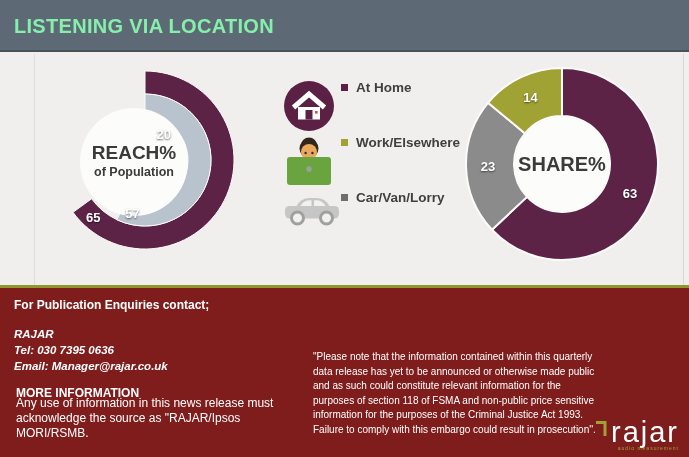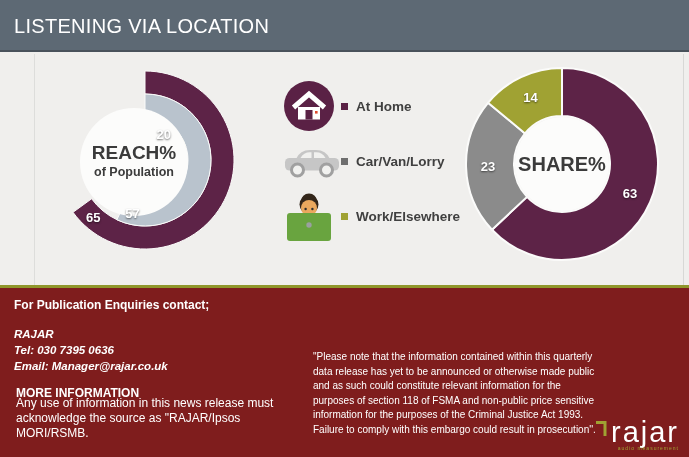--- a/index.html
+++ b/index.html
@@ -1,34 +1,34 @@
 <!DOCTYPE html>
 <html><head>
 <meta charset="utf-8">
 <style>
   html,body{margin:0;padding:0;background:#fff;}
   #stage{position:relative;width:689px;height:457px;background:#f0efed;overflow:hidden;
          font-family:"Liberation Sans",sans-serif;}
   
   .header{position:absolute;top:0;left:0;width:689px;height:52px;background:#5d6974;
           border-bottom:2px solid #49525b;box-sizing:border-box;}
-  .header h1{margin:0;padding:15px 0 0 14px;font-size:20px;font-weight:400;color:#ffffff;letter-spacing:.3px;}
+  .header h1{margin:0;padding:15px 0 0 14px;font-size:20px;font-weight:700;color:#86efac;letter-spacing:.3px;}
   
   .vline{position:absolute;top:54px;width:1px;height:231px;background:#dddddb;}
   .vline.left{left:34px}
   .vline.right{left:683px;background:#d8d8d6}
   
   #reach-svg{position:absolute;left:35px;top:55px;}
   #share-svg{position:absolute;left:455px;top:58px;}
   svg text{font-family:"Liberation Sans",sans-serif;}
   .val-label{font-size:13px;font-weight:700;fill:#fff;text-shadow:0 1px 2px rgba(0,0,0,.55);}
   .donut-title{font-weight:700;fill:#3b3b3b;}
   
   .legend{position:absolute;left:283px;top:80px;width:178px;}
-  .legend-row{display:flex;align-items:center;height:52px;margin-bottom:3px;}
+  .legend-row{display:flex;align-items:flex-start;height:52px;margin-bottom:3px;}
   .legend-icon{width:58px;display:flex;justify-content:flex-start;align-items:center;flex:0 0 58px;}
   .legend-label{display:flex;align-items:center;font-size:13.5px;font-weight:700;color:#404040;}
   .bullet{width:7px;height:7px;display:inline-block;margin-right:8px;flex:0 0 7px;}
   
   .divider{position:absolute;top:285px;left:0;width:689px;height:3px;background:#8f962b;}
   .footer{position:absolute;top:288px;left:0;width:689px;height:169px;background:#7f1d1d;color:#fff;}
   .contact-heading{position:absolute;left:14px;top:10px;font-size:12px;font-weight:700;white-space:nowrap;}
   .contact-block{position:absolute;left:14px;top:38px;font-size:11.5px;font-style:italic;font-weight:700;
                  line-height:16px;white-space:nowrap;}
   .more-info{position:absolute;left:16px;top:98px;font-size:12px;font-weight:700;}
@@ -87,50 +87,50 @@
         </svg>
       </span>
       <span class="legend-label">
         <span class="bullet" style="background: rgb(90, 33, 69);"></span>
         <span>At Home</span>
       </span>
     </div>
 
     <div class="legend-row">
       <span class="legend-icon">
-        <svg width="58" height="38">
-          <path d="M13 17 q4 -9 14 -9 h6 q10 0 14 9 z" fill="#c6c6c6"></path>
-          <path d="M17.5 16 q3 -5.8 9.5 -5.8 h1.5 v5.8 z" fill="#f1f1ef"></path>
-          <path d="M31 10.2 h2 q6.5 0 9.5 5.8 h-11.5 z" fill="#f1f1ef"></path>
-          <rect x="2" y="16" width="54" height="12.5" rx="4.5" fill="#c6c6c6"></rect>
-          <circle cx="14.5" cy="28" r="6" fill="#f1f1ef" stroke="#a0a0a0" stroke-width="3"></circle>
-          <circle cx="43.5" cy="28" r="6" fill="#f1f1ef" stroke="#a0a0a0" stroke-width="3"></circle>
-        </svg>
-      </span>
-      <span class="legend-label">
-        <span class="bullet" style="background: rgb(110, 110, 110);"></span>
-        <span>Car/Van/Lorry</span>
-      </span>
-    </div>
-
-    <div class="legend-row">
-      <span class="legend-icon">
         <svg width="52" height="50">
           <circle cx="26" cy="13.5" r="9.5" fill="#33261a"></circle>
           <circle cx="26" cy="17" r="8" fill="#eaa85e"></circle>
           <path d="M18 14.5 a8 8 0 0 1 16 0 l0 -4 a8 8 0 0 0 -16 0 z" fill="#33261a"></path>
           <circle cx="22.6" cy="18" r="1.2" fill="#2d2d2d"></circle>
           <circle cx="29.4" cy="18" r="1.2" fill="#2d2d2d"></circle>
           <rect x="4" y="22" width="44" height="28" rx="3" fill="#69a43f"></rect>
           <circle cx="26" cy="34" r="2.7" fill="#9aa0a0"></circle>
         </svg>
       </span>
       <span class="legend-label">
         <span class="bullet" style="background: rgb(160, 162, 51);"></span>
         <span>Work/Elsewhere</span>
+      </span>
+    </div>
+
+    <div class="legend-row">
+      <span class="legend-icon">
+        <svg width="58" height="38">
+          <path d="M13 17 q4 -9 14 -9 h6 q10 0 14 9 z" fill="#c6c6c6"></path>
+          <path d="M17.5 16 q3 -5.8 9.5 -5.8 h1.5 v5.8 z" fill="#f1f1ef"></path>
+          <path d="M31 10.2 h2 q6.5 0 9.5 5.8 h-11.5 z" fill="#f1f1ef"></path>
+          <rect x="2" y="16" width="54" height="12.5" rx="4.5" fill="#c6c6c6"></rect>
+          <circle cx="14.5" cy="28" r="6" fill="#f1f1ef" stroke="#a0a0a0" stroke-width="3"></circle>
+          <circle cx="43.5" cy="28" r="6" fill="#f1f1ef" stroke="#a0a0a0" stroke-width="3"></circle>
+        </svg>
+      </span>
+      <span class="legend-label">
+        <span class="bullet" style="background: rgb(110, 110, 110);"></span>
+        <span>Car/Van/Lorry</span>
       </span>
     </div>
 
   </div>
 
   <div class="divider"></div>
 
   <div class="footer">
     <div class="contact-heading">For Publication Enquiries contact;</div>
 

